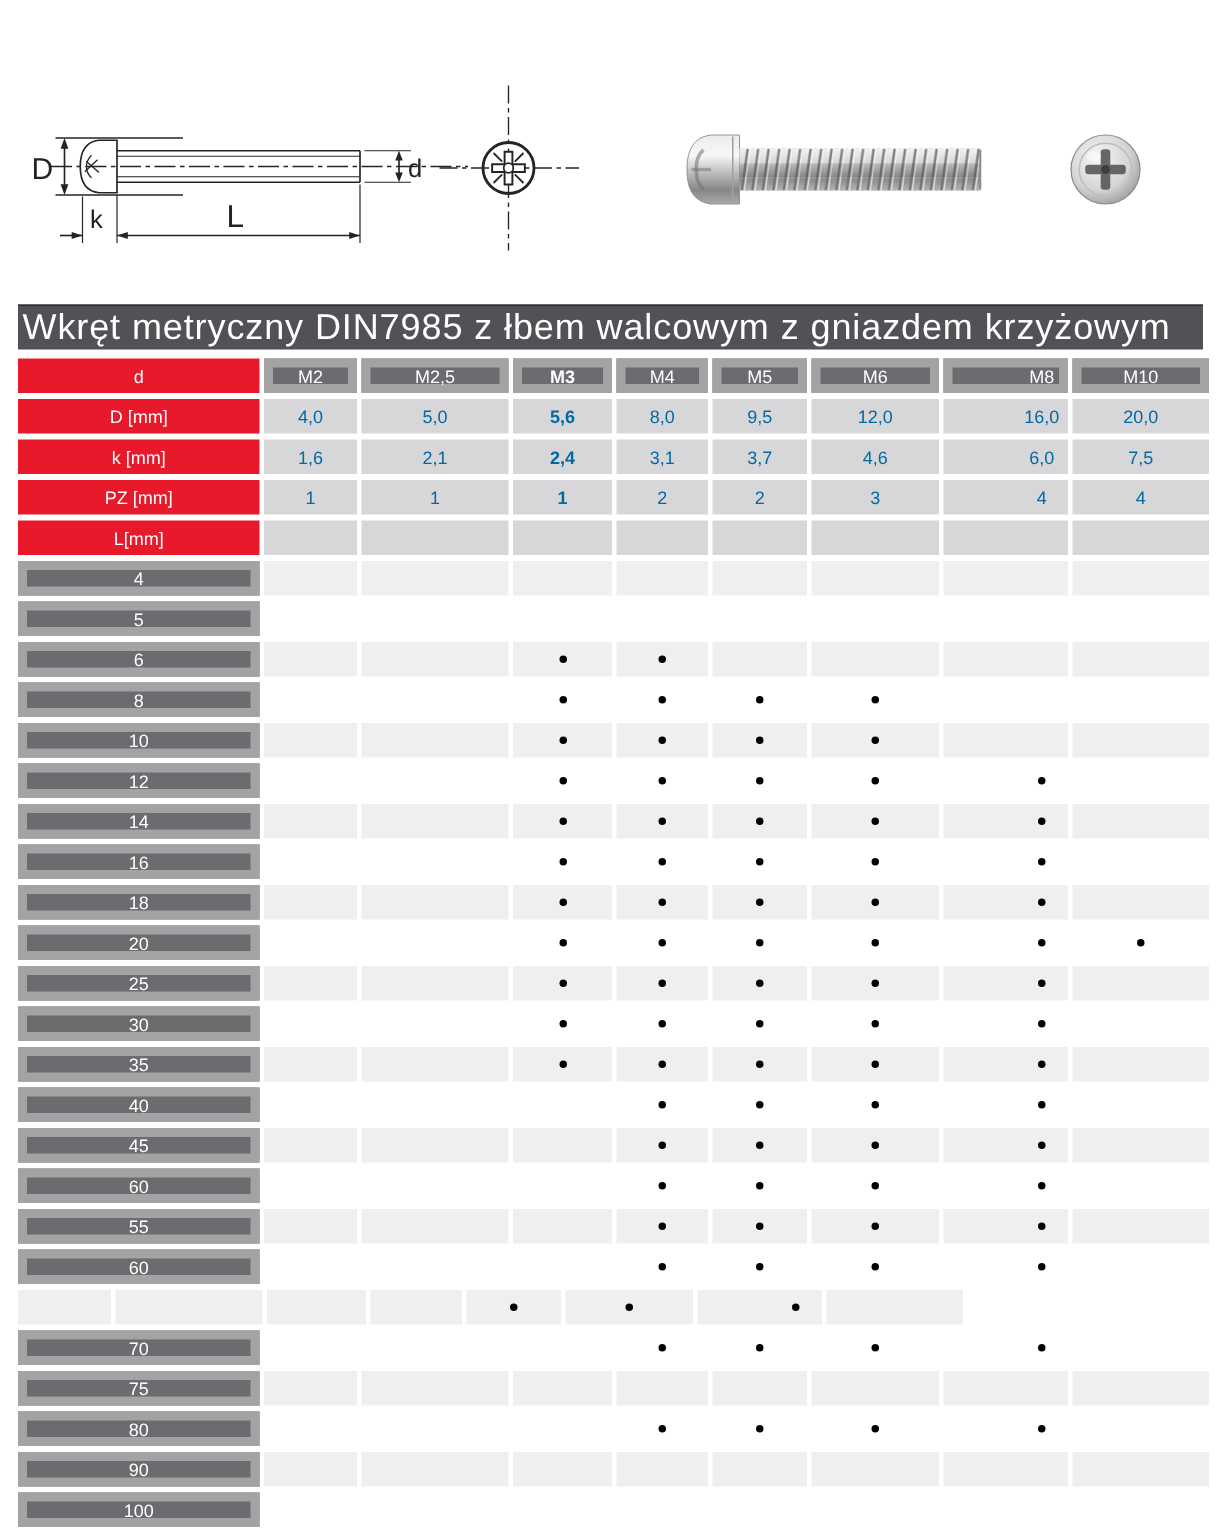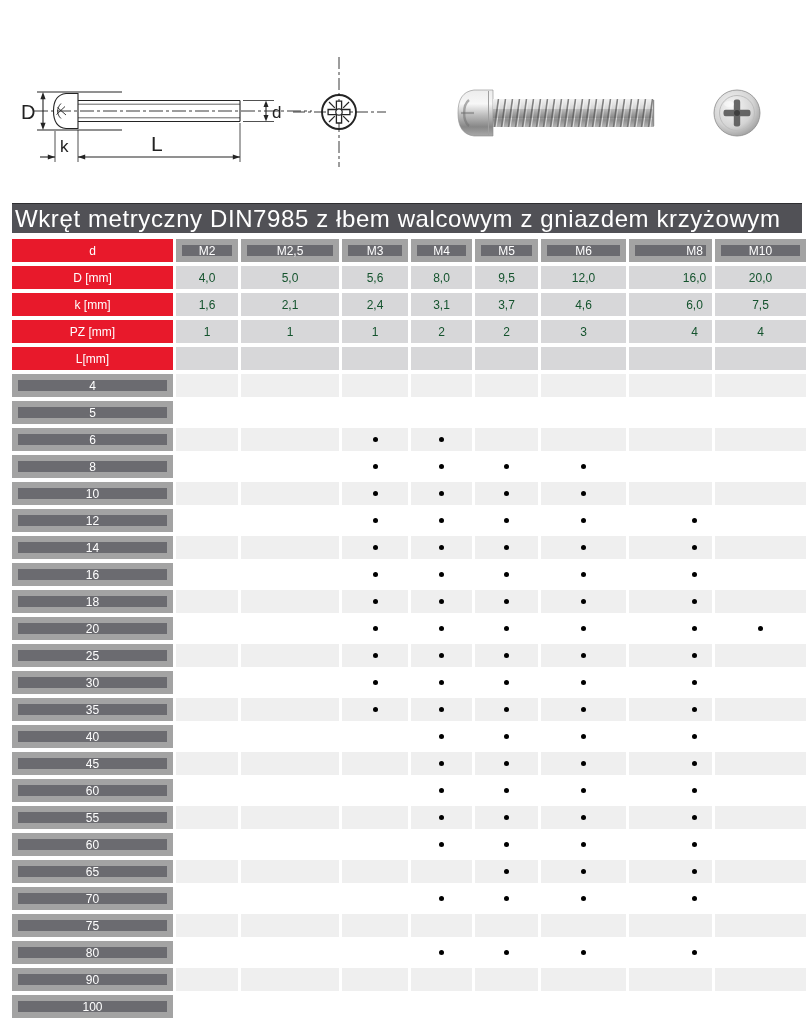--- a/index.html
+++ b/index.html
@@ -27,26 +27,26 @@
   }
 
   #screw-table { position: absolute; left: 12px; top: 239px; }
   .row { display: flex; height: 23px; margin-bottom: 4px; }
   .cell {
     margin-right: 3px;
     display: flex; align-items: center; justify-content: center;
     font-size: 12px;
   }
   .lab { width: 161px; }
-  .c0 { width: 62px; } .c1 { width: 98px; } .c2 { width: 66px; } .c3 { width: 61px; }
+  .c0 { width: 62px; } .c1 { width: 98px; } .c2 { width: 66px; font-weight: bold; } .c3 { width: 61px; }
   .c4 { width: 63px; } .c5 { width: 85px; } .c6 { width: 83px; padding-left: 48px; } .c7 { width: 91px; }
 
   .red  { background: var(--accent-red, #e8192b); color: #fff; }
   .dark { background: var(--header-gray, #6b6b70); color: #fff; border: 6px solid #a3a3a3; }
-  .spec { background: var(--cell-gray, #d7d7d9); color: #14532d; }
+  .spec { background: var(--cell-gray, #d7d7d9); color: #0369a1; }
   .lcell { background: transparent; }
   .shaded .lcell { background: var(--alt-row-gray, #efefef); }
 
   .dot {
     width: 5px; height: 5px; border-radius: 50%;
     background: var(--dot-color, #000);
   }
 </style>
 </head>
 <body>
@@ -553,21 +553,20 @@
         </div>
         <div class="cell lcell c5">
           <span class="dot"></span>
         </div>
         <div class="cell lcell c6">
           <span class="dot"></span>
         </div>
         <div class="cell lcell c7"></div>
       </div>
       <div class="row shaded">
-        <div class="cell dark lab">65</div>
         <div class="cell lcell c0"></div>
         <div class="cell lcell c1"></div>
         <div class="cell lcell c2"></div>
         <div class="cell lcell c3"></div>
         <div class="cell lcell c4">
           <span class="dot"></span>
         </div>
         <div class="cell lcell c5">
           <span class="dot"></span>
         </div>

